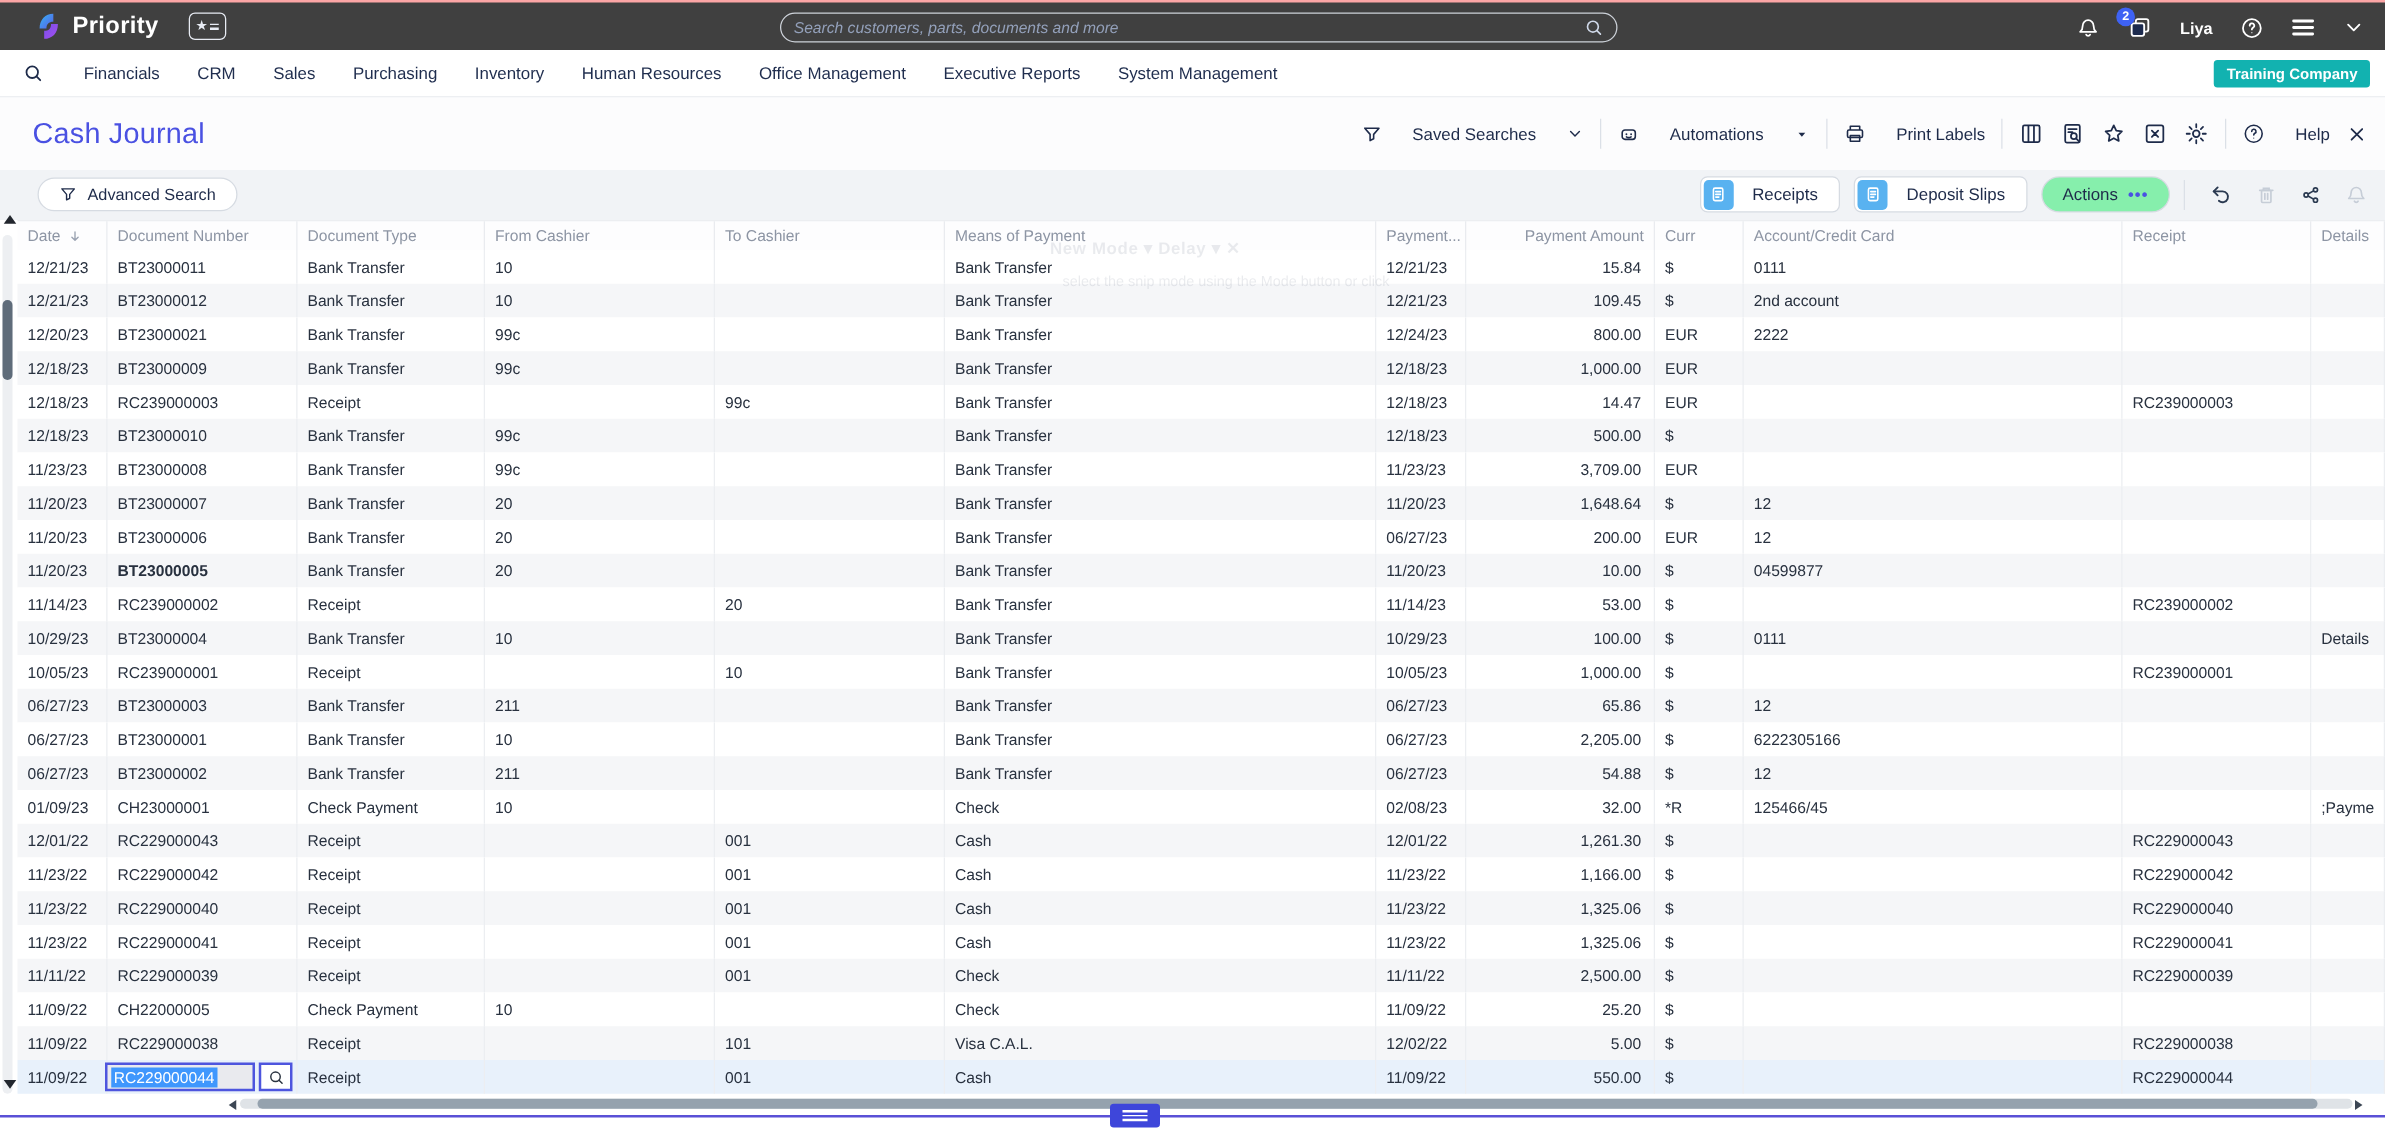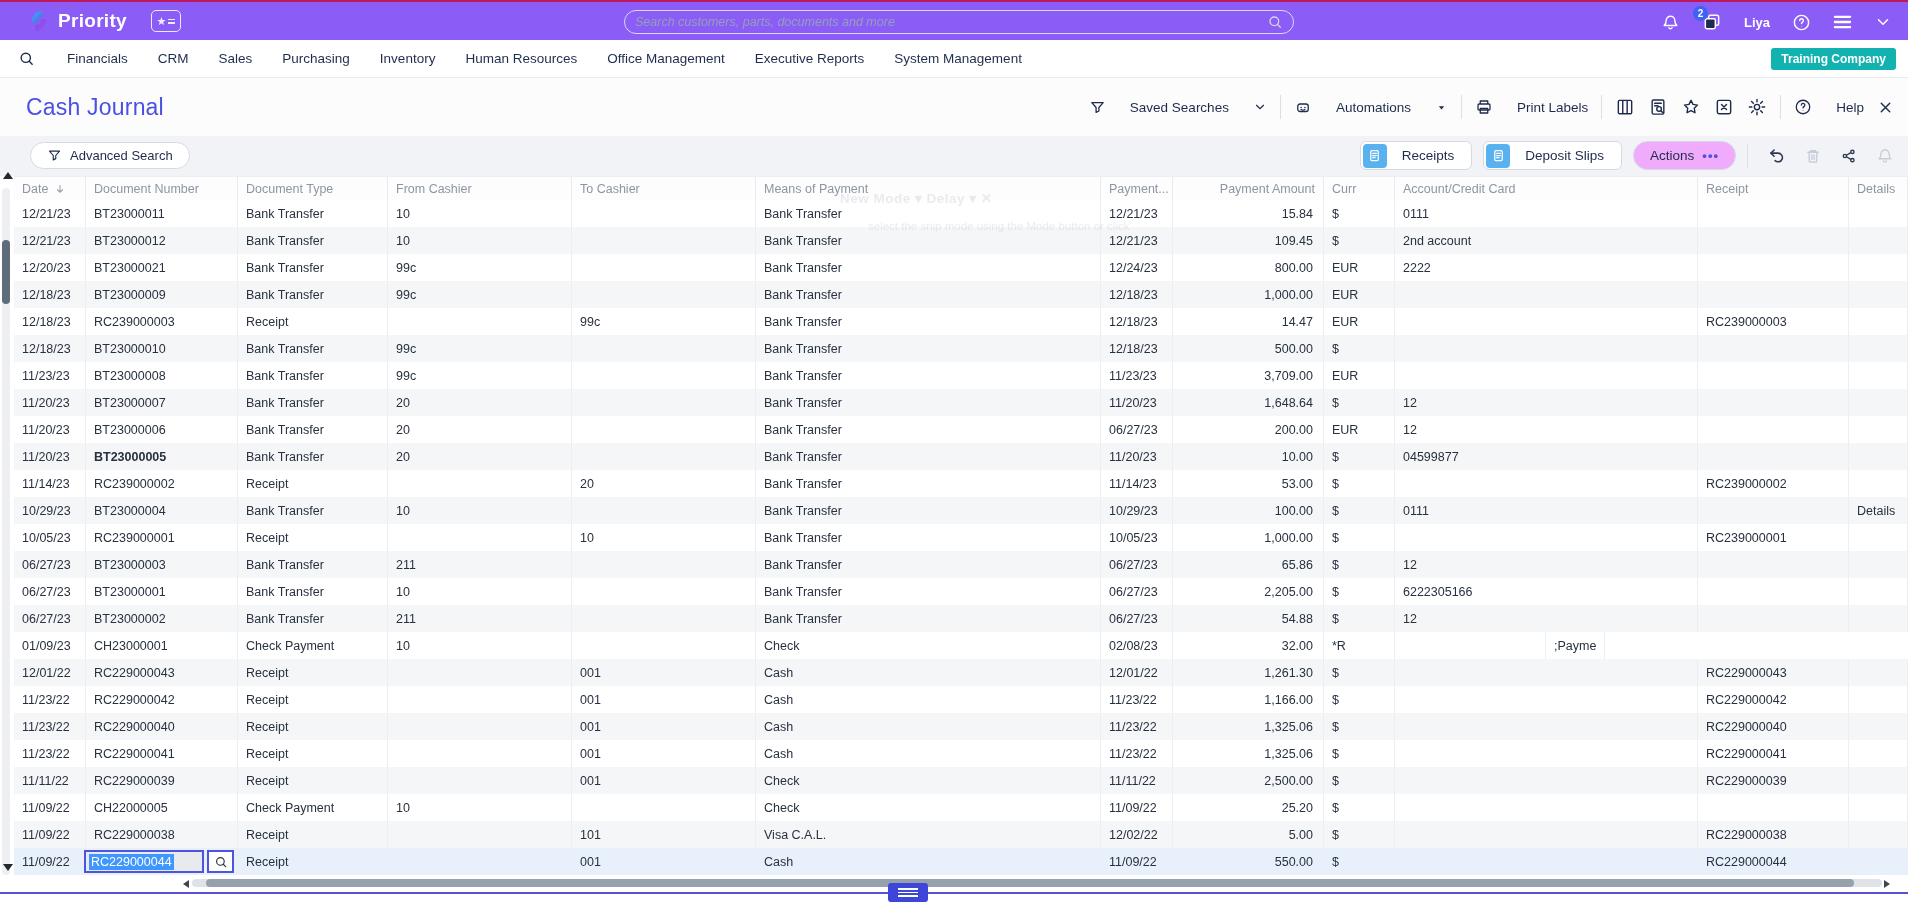--- a/index.html
+++ b/index.html
@@ -1,21 +1,21 @@
 <!DOCTYPE html>
 <html><head>
 <meta charset="utf-8">
 <style>
   *{box-sizing:border-box;margin:0;padding:0}
   html,body{width:1908px;height:913px;overflow:hidden;background:#fff;
     font-family:"Liberation Sans",sans-serif;-webkit-font-smoothing:antialiased}
   .app{position:relative;width:1908px;height:913px}
 
   
-  .topbar{height:40px;background:#8b5cf6;border-top:2px solid #be185d;
+  .topbar{height:40px;background:#404040;border-top:2px solid #fca5a5;
     display:flex;align-items:center;position:relative;color:#fff}
   .brand{display:flex;align-items:center;gap:8px;margin-left:28px}
   .brand-name{font-size:19px;font-weight:600;letter-spacing:.3px}
   .fav-badge{margin-left:24px;width:30px;height:22px;border:1.6px solid #e8ecf4;border-radius:5px;
     display:flex;align-items:center;justify-content:center;gap:2px;font-size:10px;color:#e8ecf4}
   .fav-badge .bars{display:flex;flex-direction:column;gap:2px}
   .fav-badge .bars i{display:block;width:7px;height:1.5px;background:#e8ecf4}
   .gsearch{position:absolute;left:624px;top:8px;width:670px;height:24px;
     border:1px solid rgba(230,236,245,.85);border-radius:13px;display:flex;align-items:center;padding:0 10px}
   .gsearch input{flex:1;background:transparent;border:none;outline:none;color:#dfe6f2;
@@ -50,21 +50,21 @@
   .actionbar{height:40px;background:#f1f3f6;position:relative}
   .adv-btn{position:absolute;left:30px;top:6px;height:27px;border-radius:15px;background:#fff;
     border:1px solid #d6dbe2;display:flex;align-items:center;gap:8px;padding:0 16px;
     font-size:13px;color:#1e2b4a;cursor:pointer}
   .ab-right{position:absolute;right:14px;top:5px;display:flex;align-items:center;gap:11px}
   .pill-btn{background:#fff;border:1px solid #d6dbe2;border-radius:6px;display:flex;align-items:center;
     padding:2px;cursor:pointer;height:29px}
   .pill-btn .blue-sq{width:24px;height:24px;border-radius:4px;background:#59b2f0;
     display:flex;align-items:center;justify-content:center;color:#fff}
   .pill-btn .lbl{padding:0 15px;font-size:13.5px;color:#1e2b4a}
-  .actions-btn{background:#f0abfc;border:1px solid #d6dbe2;border-radius:15px;height:29px;
+  .actions-btn{background:#86efac;border:1px solid #d6dbe2;border-radius:15px;height:29px;
     display:flex;align-items:center;gap:8px;padding:0 16px;font-size:13.5px;color:#1e2b4a;cursor:pointer}
   .actions-btn .dots{color:#4a52e2;font-weight:700;letter-spacing:1px;font-size:13px}
   .ab-icons{display:flex;align-items:center;gap:18px;margin-left:8px}
   .dim{color:#c6cdd7}
   .dark{color:#2a3950}
 
   
   .grid{margin-left:14px;width:1894px;position:relative;background:#fff}
   .thead{display:flex;height:24px;align-items:center;background:#fdfdfe;border-top:1px solid #eceef1}
   .th{height:100%;display:flex;align-items:center;padding:0 8px;font-size:12.5px;color:#8d95a4;
@@ -96,21 +96,21 @@
   .hscroll-track{position:absolute;left:192px;top:879px;width:1690px;height:8px;background:#dfe3e7;border-radius:4px}
   .hscroll-thumb{position:absolute;left:14px;top:0;width:1648px;height:8px;background:#95a2ae;border-radius:4px;cursor:grab}
   .splitter-line{position:absolute;left:0;top:892px;width:1908px;border-top:2px solid #5a50d6}
   .splitter-handle{position:absolute;left:888px;top:883px;width:40px;height:19px;background:#3e46da;border-radius:3px;
     display:flex;flex-direction:column;align-items:center;justify-content:center;gap:2px;cursor:row-resize}
   .splitter-handle i{display:block;width:20px;height:1.6px;background:#fff}
 
   
   .ghost{position:absolute;left:826px;top:14px;width:410px;opacity:.09;color:#1e2b4a;pointer-events:none}
   .ghost .g1{font-size:13.5px;font-weight:600;letter-spacing:.5px}
-  .ghost .g2{font-size:11.5px;margin-top:14px;margin-left:28px}
+  .ghost .g2{font-size:11.5px;margin-top:14px;margin-left:10px}
 </style>
 </head>
 <body>
 
 <div class="app">
 
   <header class="topbar">
     <div class="brand">
       <svg class="ic" width="22" height="24" viewBox="0 0 24 26">
         <defs>
@@ -612,20 +612,21 @@
         <div class="tr">
           <div class="td" style="width: 72px;">01/09/23</div>
           <div class="td" style="width: 152px;">CH23000001</div>
           <div class="td" style="width: 150px;">Check Payment</div>
           <div class="td" style="width: 184px;">10</div>
           <div class="td" style="width: 184px;"></div>
           <div class="td" style="width: 345px;">Check</div>
           <div class="td" style="width: 72px;">02/08/23</div>
           <div class="td right" style="width: 151px;">32.00</div>
           <div class="td" style="width: 71px;">*R</div>
+          <div class="td" style="width: 303px;">125466/45</div>
           <div class="td" style="width: 151px;"></div>
           <div class="td" style="width: 59px;">;Payme</div>
         </div>
         <div class="tr stripe">
           <div class="td" style="width: 72px;">12/01/22</div>
           <div class="td" style="width: 152px;">RC229000043</div>
           <div class="td" style="width: 150px;">Receipt</div>
           <div class="td" style="width: 184px;"></div>
           <div class="td" style="width: 184px;">001</div>
           <div class="td" style="width: 345px;">Cash</div>

